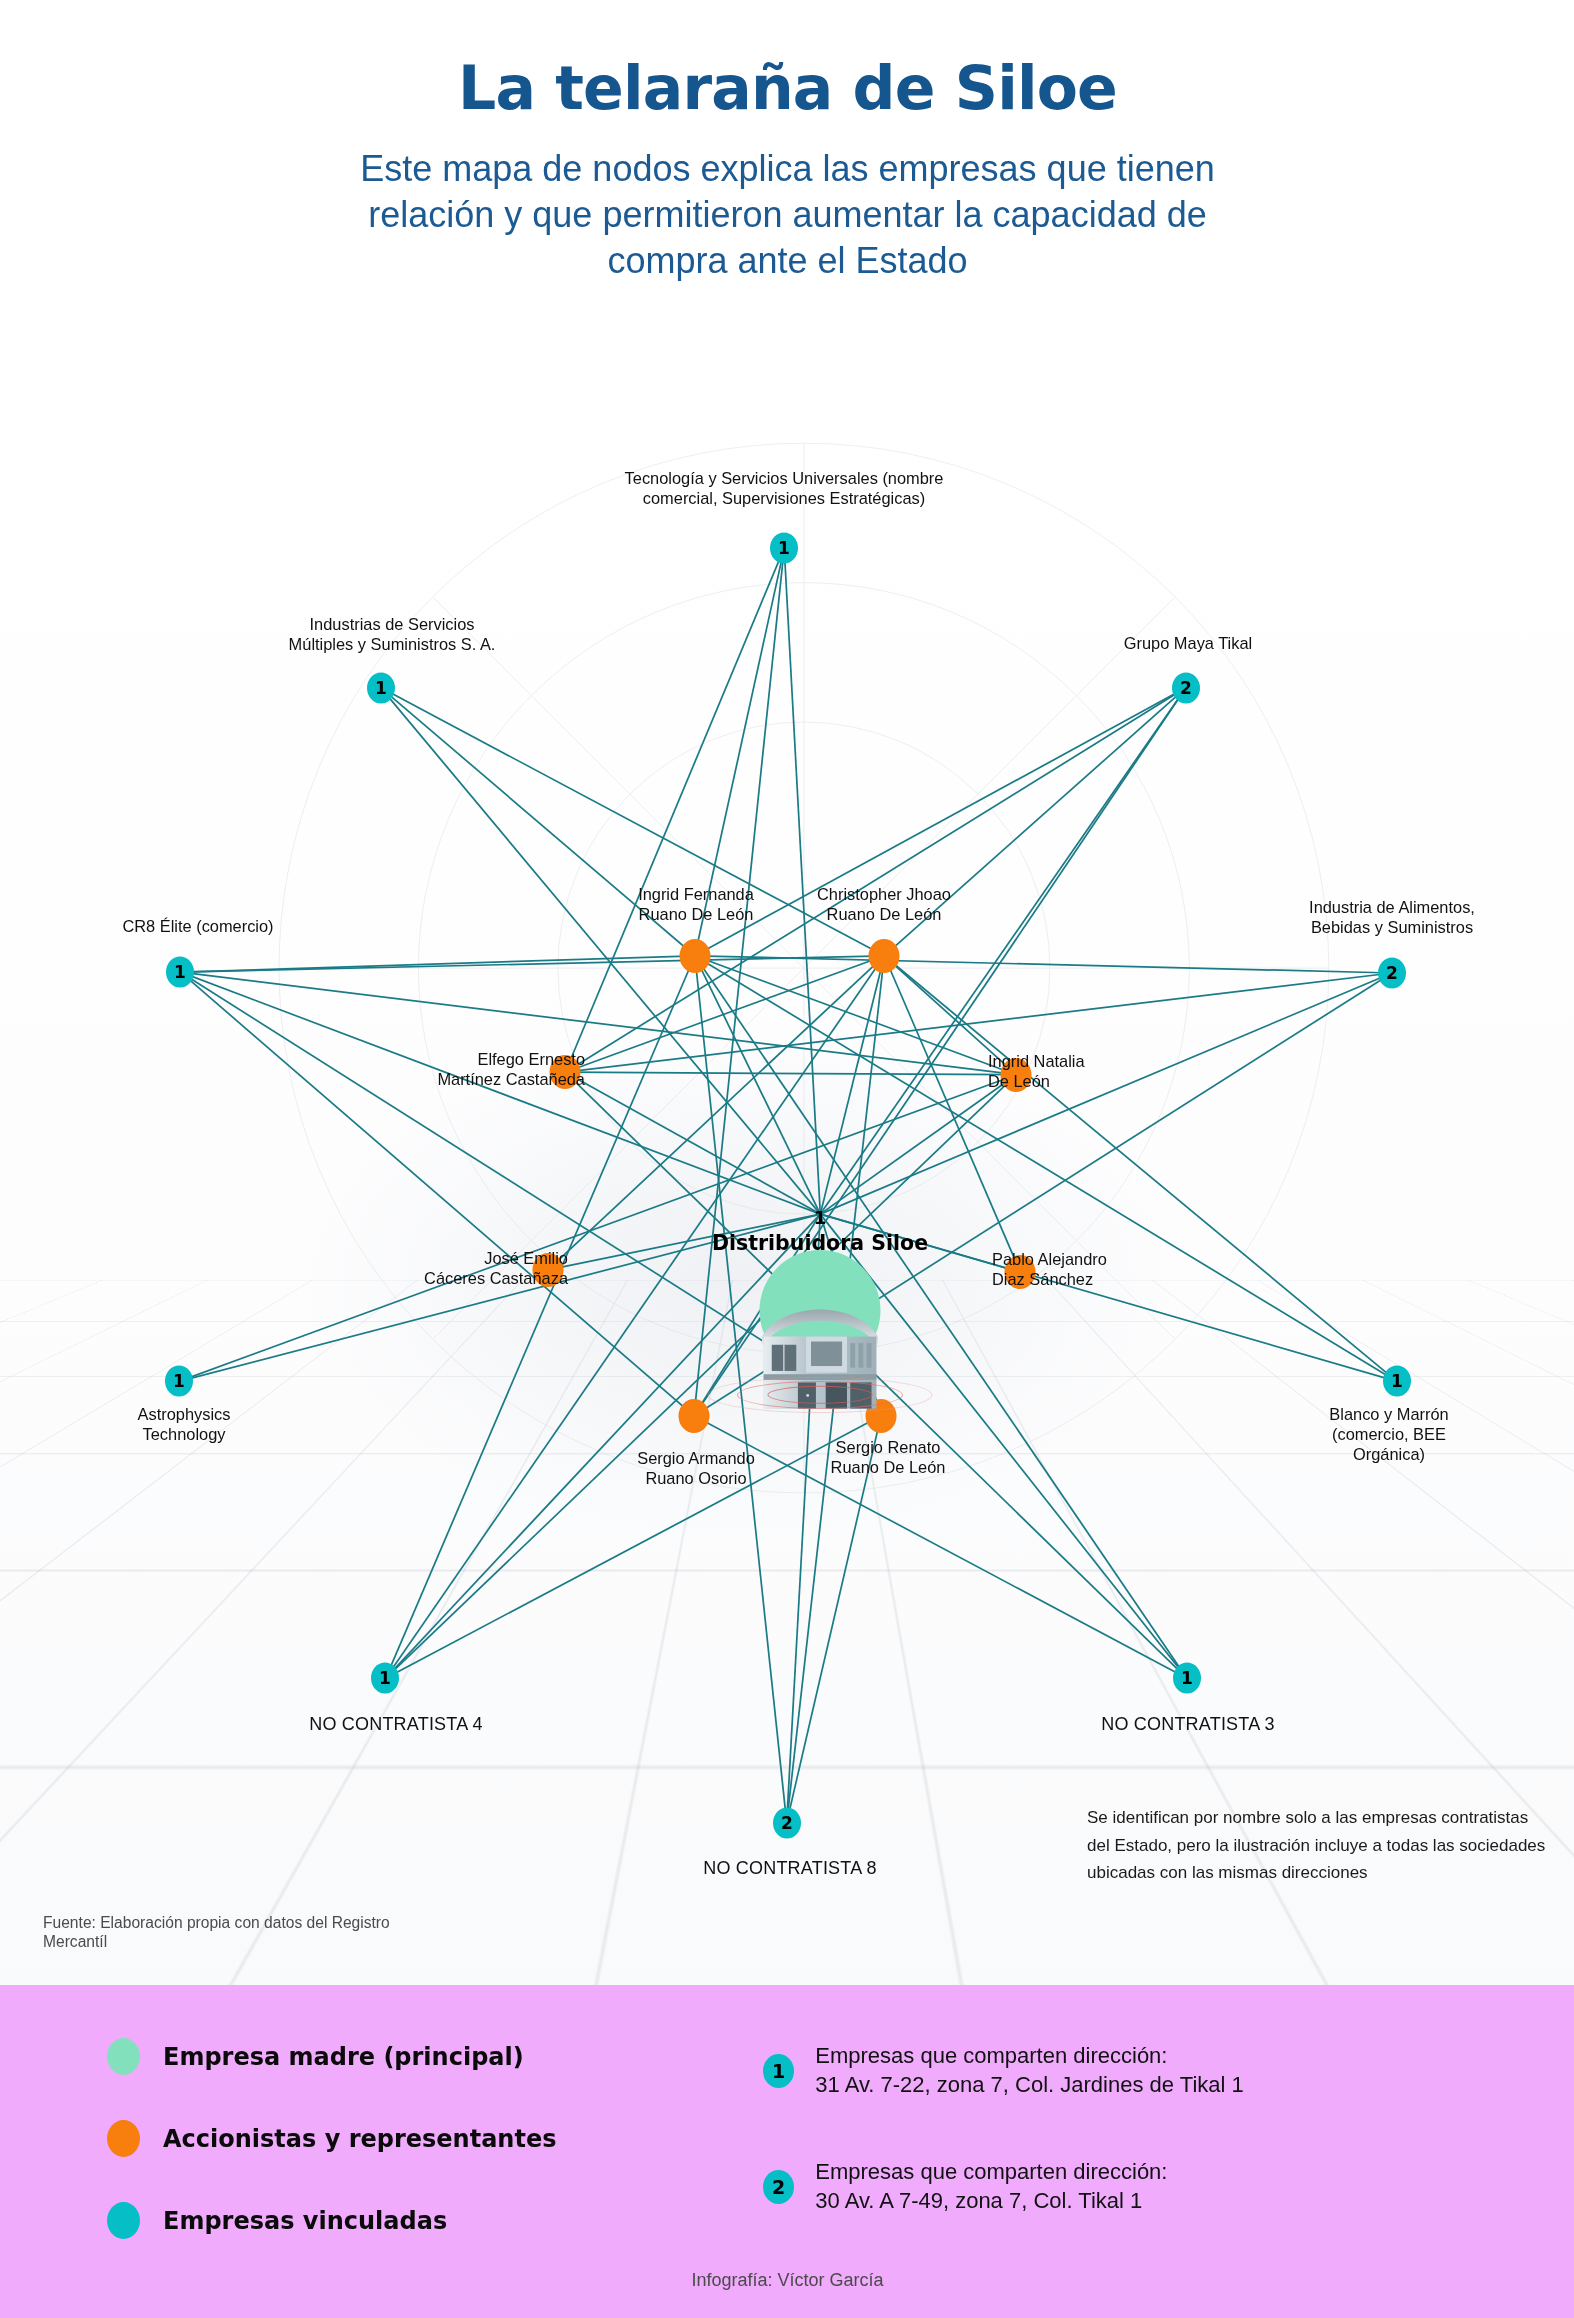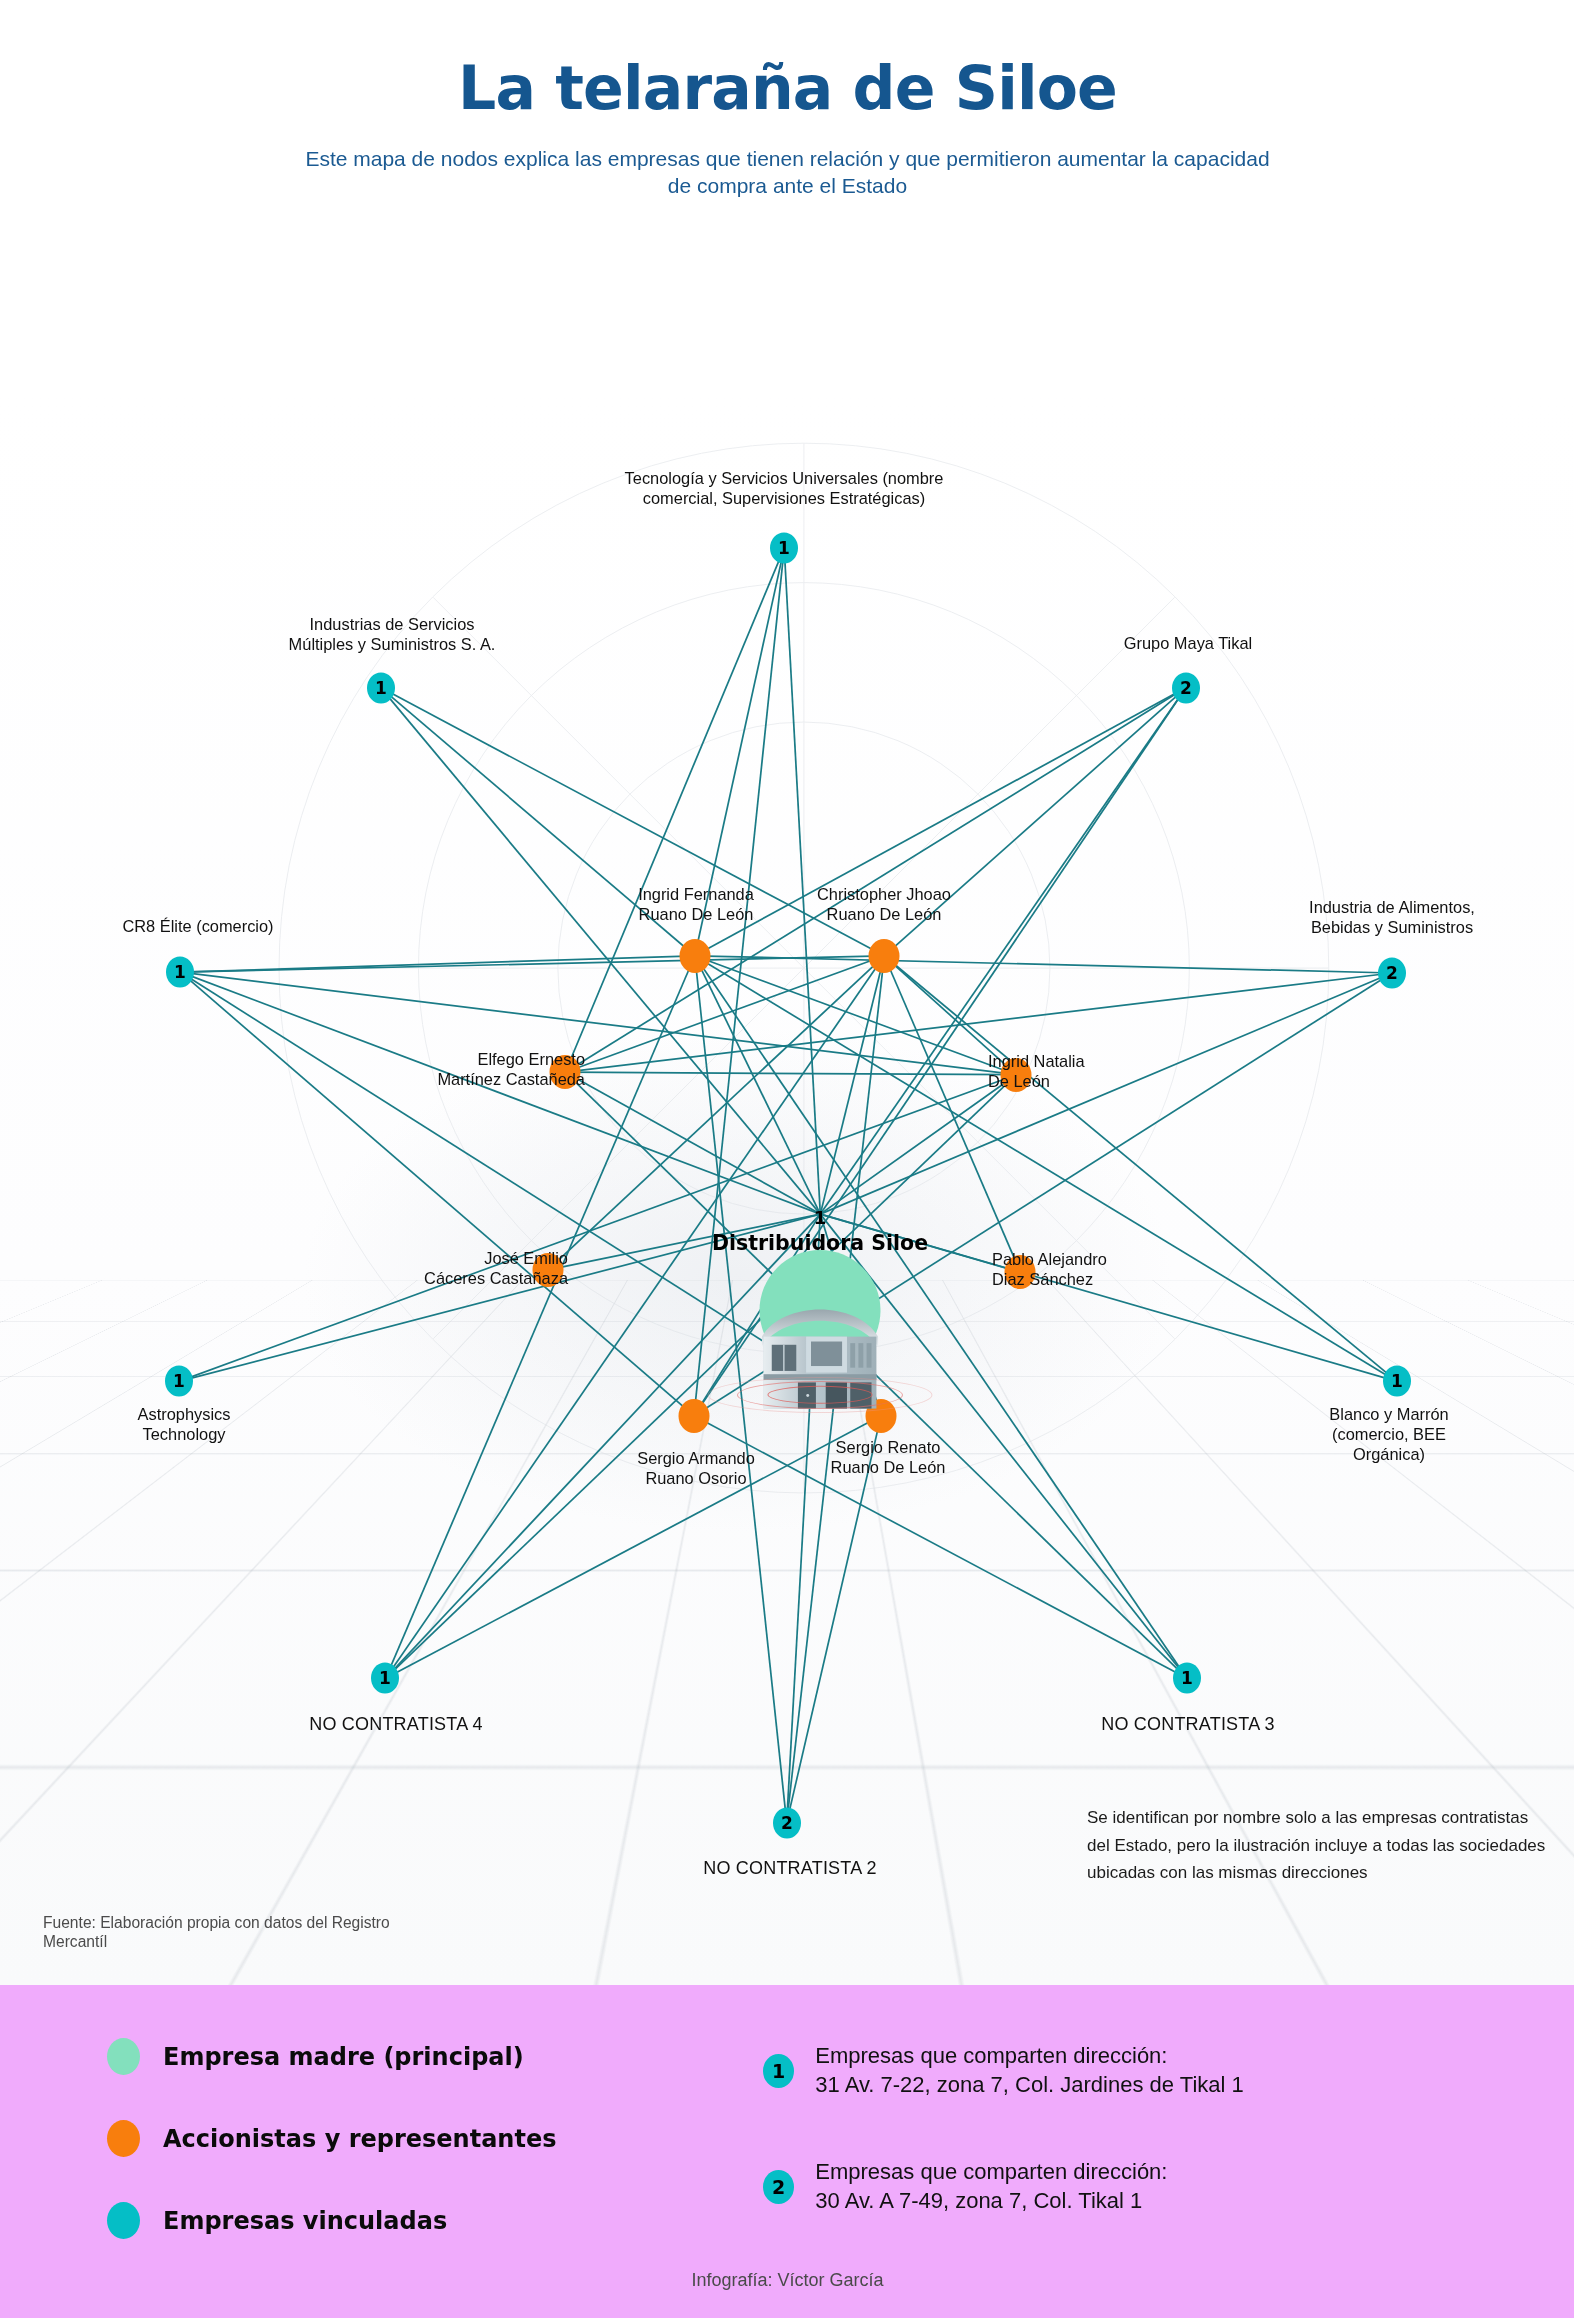--- a/index.html
+++ b/index.html
@@ -22,21 +22,21 @@
     position:absolute; left:0; top:0; width:1575px; text-align:center;
   }
   .title{
     margin:0; padding-top:53px;
     font-size:60px; font-weight:800; letter-spacing:-0.8px;
     color:#15568f;
     font-family:"DejaVu Sans", sans-serif;
   }
   .subtitle{
     margin:23px auto 0; width:968px;
-    font-size:21px; line-height:1.28; font-weight:400;
+    font-size:36px; line-height:1.28; font-weight:400;
     color:#1b5a92;
   }
 
   
   .network{
     position:absolute; left:0; top:394px; width:1575px; height:1591px;
     background:
       radial-gradient(ellipse 623px 361px at 738px 886px, rgba(205,212,220,.30) 0%, rgba(205,212,220,0) 70%),
       linear-gradient(180deg,#ffffff 0%,#fdfdfe 55%,#f9fafb 100%);
     overflow:hidden;
@@ -258,21 +258,21 @@
         <div class="nlabel nar" style="left: 1389px; top: 1010px;">Blanco y Marrón
 (comercio, BEE
 Orgánica)</div>
         <div class="node" style="left: 385px; top: 1284px;">
           <div class="dot-company">1</div>
         </div>
         <div class="nlabel med caps" style="left: 396px; top: 1320px;">NO CONTRATISTA 4</div>
         <div class="node" style="left: 787px; top: 1429px;">
           <div class="dot-company">2</div>
         </div>
-        <div class="nlabel med caps" style="left: 790px; top: 1464px;">NO CONTRATISTA 2</div>
+        <div class="nlabel med caps" style="left: 790px; top: 1464px;">NO CONTRATISTA 8</div>
         <div class="node" style="left: 1187px; top: 1284px;">
           <div class="dot-company">1</div>
         </div>
         <div class="nlabel med caps" style="left: 1188px; top: 1320px;">NO CONTRATISTA 3</div>
         <div class="node" style="left: 695px; top: 562px;">
           <div class="dot-person"></div>
         </div>
         <div class="nlabel med" style="left: 696px; top: 490px;">Ingrid Fernanda
 Ruano De León</div>
         <div class="node" style="left: 884px; top: 562px;">

